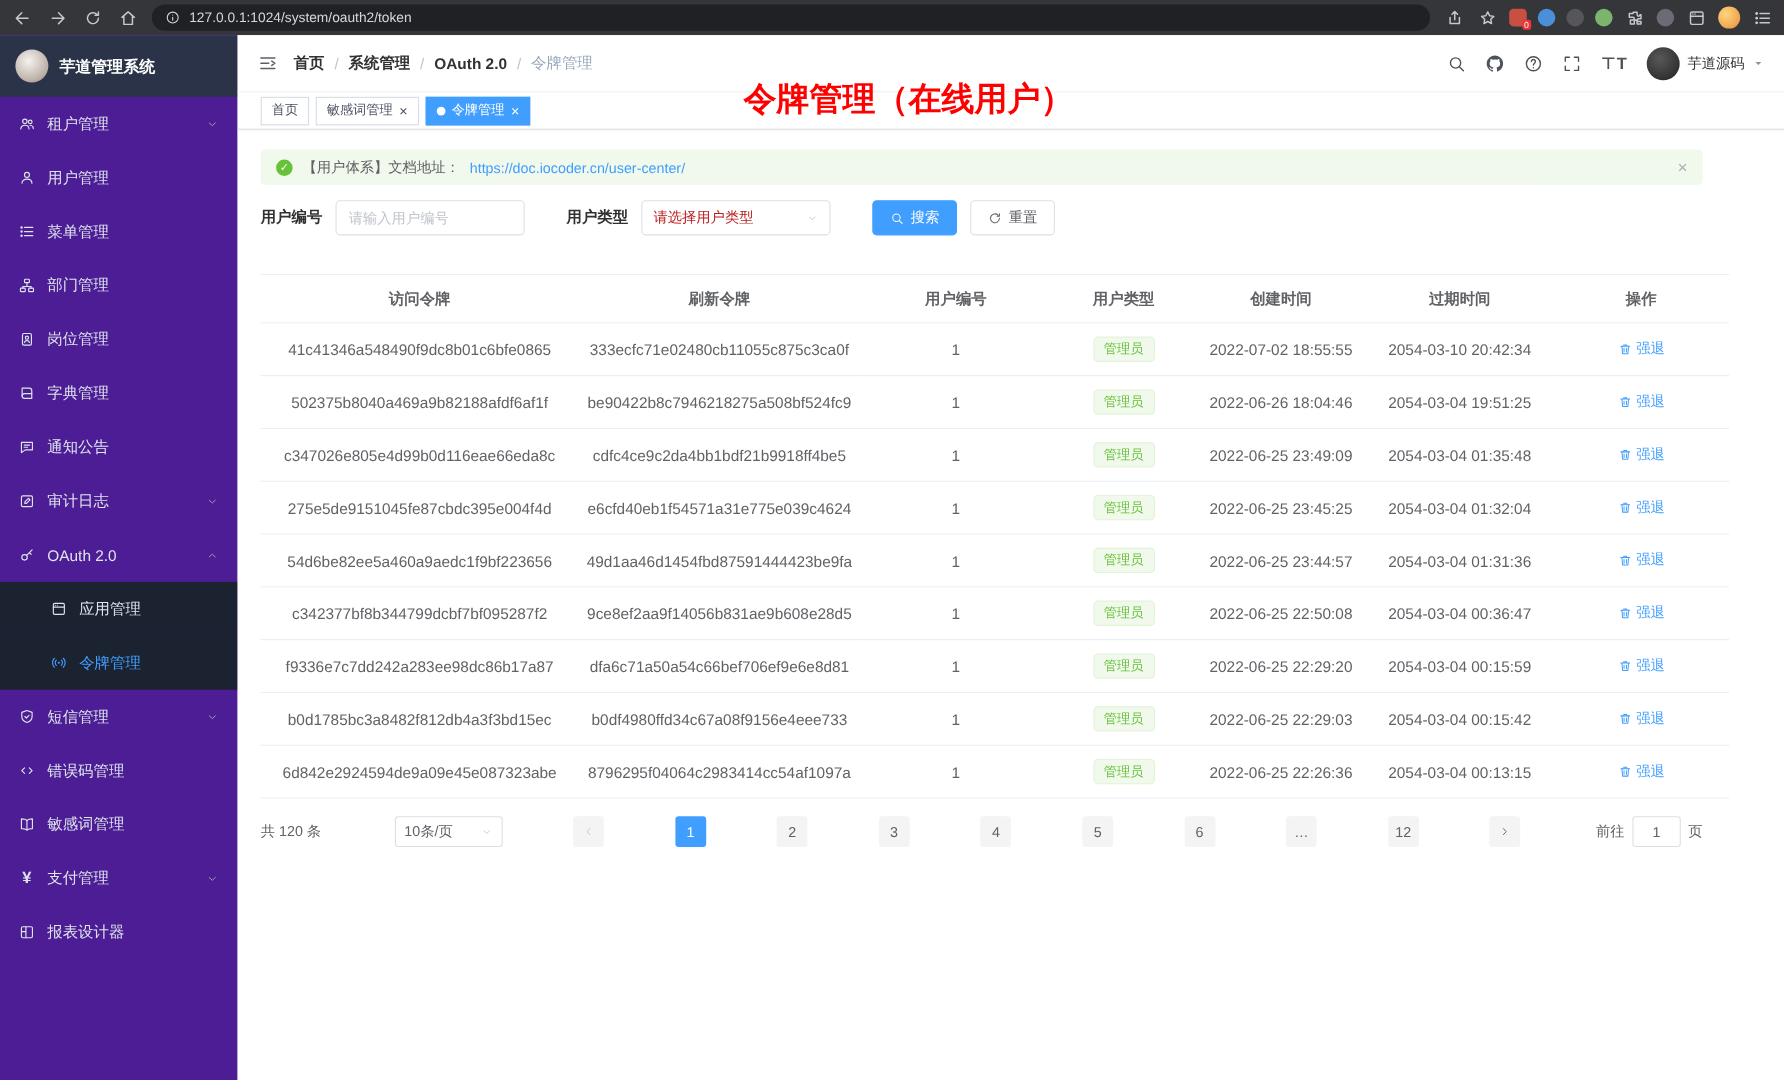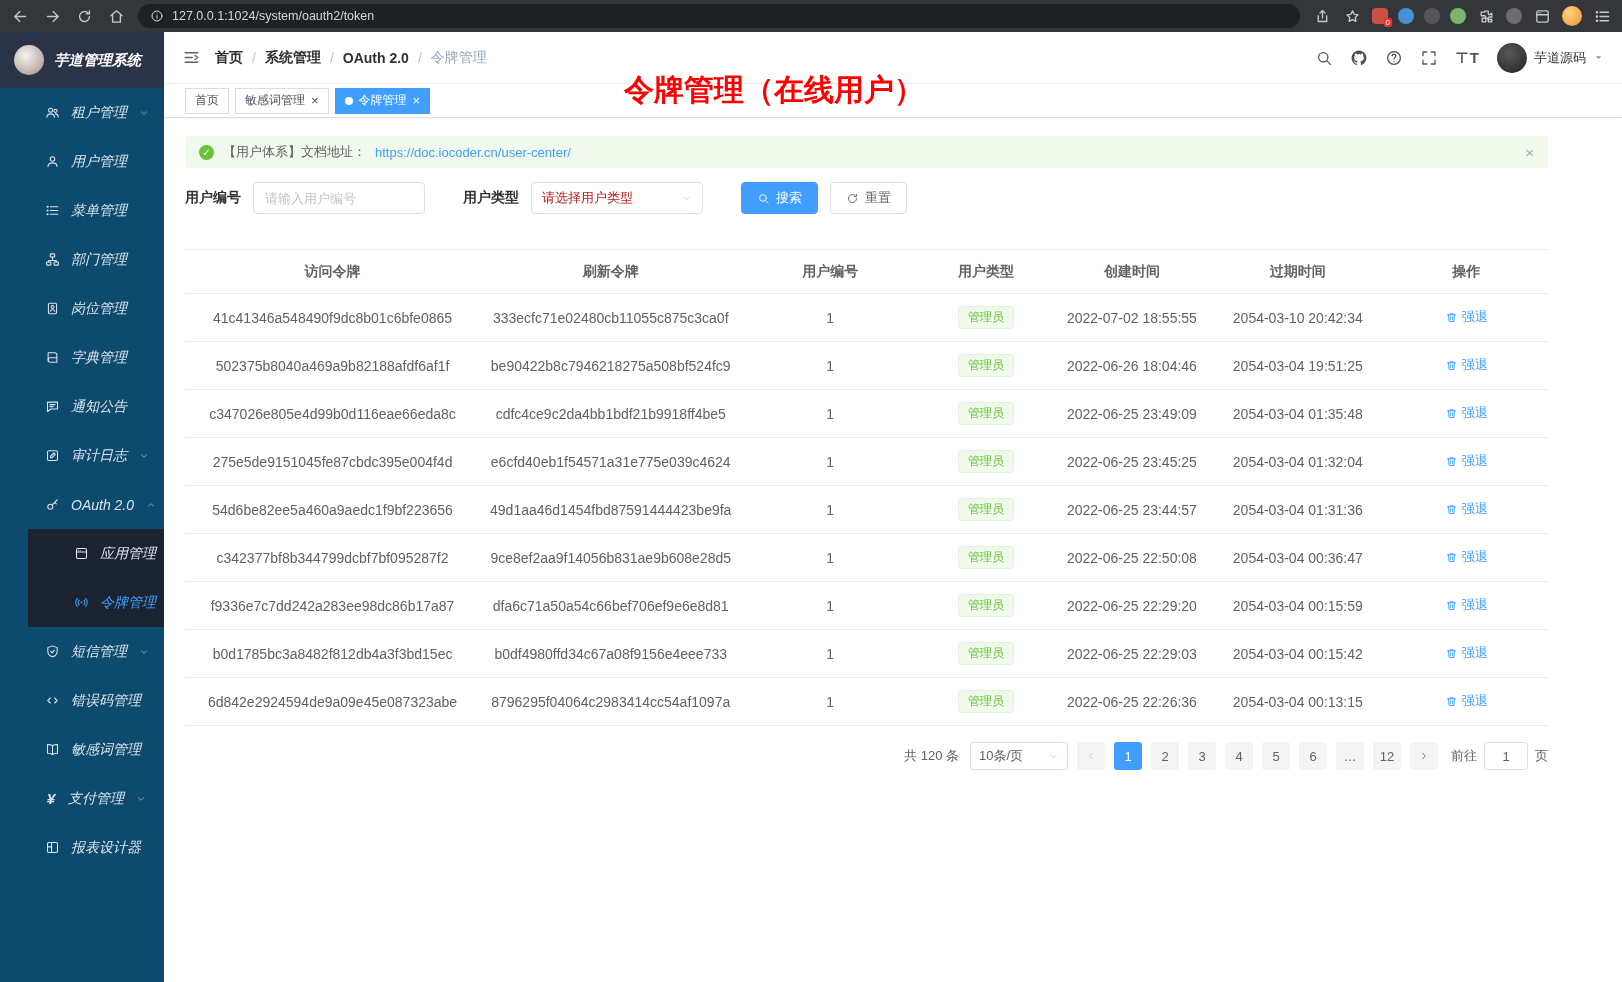--- a/index.html
+++ b/index.html
@@ -17,25 +17,25 @@
   .url-pill .ic { width:14px; height:14px; }
   .ext-row { display:flex; align-items:center; gap:10px; }
   .ext-dot { width:16px; height:16px; border-radius:4px; cursor:pointer; position:relative; }
   .ext-dot.round { border-radius:50%; }
   .ext-badge { position:absolute; bottom:-3px; right:-4px; background:#e33; color:#fff; font-size:8px; line-height:9px; padding:0 2px; border-radius:2px; }
   .b-avatar { width:20px; height:20px; border-radius:50%; background:radial-gradient(circle at 35% 35%, #ffd47e, #e8903a); cursor:pointer; }
 
   .app { display:flex; height:950px; }
 
   
-  .sidebar { width:164px; flex-shrink:0; background:#0c4a6e; color:#dfe4ec; display:flex; flex-direction:column; overflow:hidden;font-style:italic; }
+  .sidebar { width:216px; flex-shrink:0; background:#4c1d95; color:#dfe4ec; display:flex; flex-direction:column; overflow:hidden; }
   .logo-row { height:56px; flex-shrink:0; display:flex; align-items:center; gap:10px; padding:0 14px; background:#2a3347; }
   .logo-img { width:30px; height:30px; border-radius:50%; background:radial-gradient(circle at 40% 35%, #f6f2ee, #b9aea6 70%, #6b625c); flex-shrink:0; }
   .logo-title { font-size:14.5px; font-weight:700; color:#fff; white-space:nowrap; }
-  .menu { flex:1;padding-left:28px; }
+  .menu { flex:1; }
   .mi { height:49px; display:flex; align-items:center; gap:11px; padding:0 17px; font-size:14px; cursor:pointer; white-space:nowrap; }
   .mi .ic { width:15px; height:15px; flex-shrink:0; }
   .mi .chev { margin-left:auto; width:12px; height:12px; color:#9aa4b2; }
   .mi .chev.up { transform:rotate(180deg); }
   .mi.child { padding-left:46px; background:#1b2230; }
   .mi.active { color:#409eff; }
   .yen-ic { width:15px; font-size:15px; font-weight:700; line-height:1; text-align:center; }
 
   
   .main { flex:1; display:flex; flex-direction:column; position:relative; background:#fff; min-width:0; }
@@ -84,21 +84,21 @@
   .btn .ic { width:13px; height:13px; }
   .btn.primary { background:#409eff; border-color:#409eff; color:#fff; }
 
   table { margin-top:35px; width:100%; border-collapse:collapse; table-layout:fixed; }
   thead th { height:44px; font-size:14px; font-weight:700; color:#606266; border-top:1px solid #ebeef5; border-bottom:1px solid #ebeef5; text-align:center; }
   tbody td { height:48px; font-size:14px; color:#606266; border-bottom:1px solid #ebeef5; text-align:center; white-space:nowrap; overflow:hidden; }
   .badge { display:inline-block; padding:3px 9px; font-size:12px; color:#67c23a; background:#f0f9eb; border:1px solid #e1f3d8; border-radius:4px; line-height:1.3; }
   .action { display:inline-flex; align-items:center; gap:4px; color:#409eff; font-size:13px; cursor:pointer; text-decoration:none; }
   .action .ic { width:13px; height:13px; }
 
-  .pager { margin-top:16px; display:flex; align-items:center; justify-content:flex-end; gap:9px; font-size:13px; color:#606266; }
+  .pager { margin-top:16px; display:flex; align-items:center; justify-content:space-between; gap:9px; font-size:13px; color:#606266; }
   .pg-total { margin-right:2px; }
   .pg-size { width:98px; height:28px; border:1px solid #dcdfe6; border-radius:3px; padding:0 8px; display:flex; align-items:center; justify-content:space-between; cursor:pointer; }
   .pg-size .caret-ic { color:#c0c4cc; }
   .pg-btn { min-width:28px; height:28px; padding:0 4px; border-radius:3px; background:#f4f4f5; color:#606266; display:flex; align-items:center; justify-content:center; font-size:13px; cursor:pointer; border:none; font-family:inherit; }
   .pg-btn.active { background:#409eff; color:#fff; }
   .pg-btn.disabled { color:#c0c4cc; cursor:default; }
   .pg-btn .ic { width:12px; height:12px; }
   .rotl { transform:rotate(90deg); }
   .rotr { transform:rotate(-90deg); }
   .pg-goto { display:flex; align-items:center; gap:7px; margin-left:4px; }

